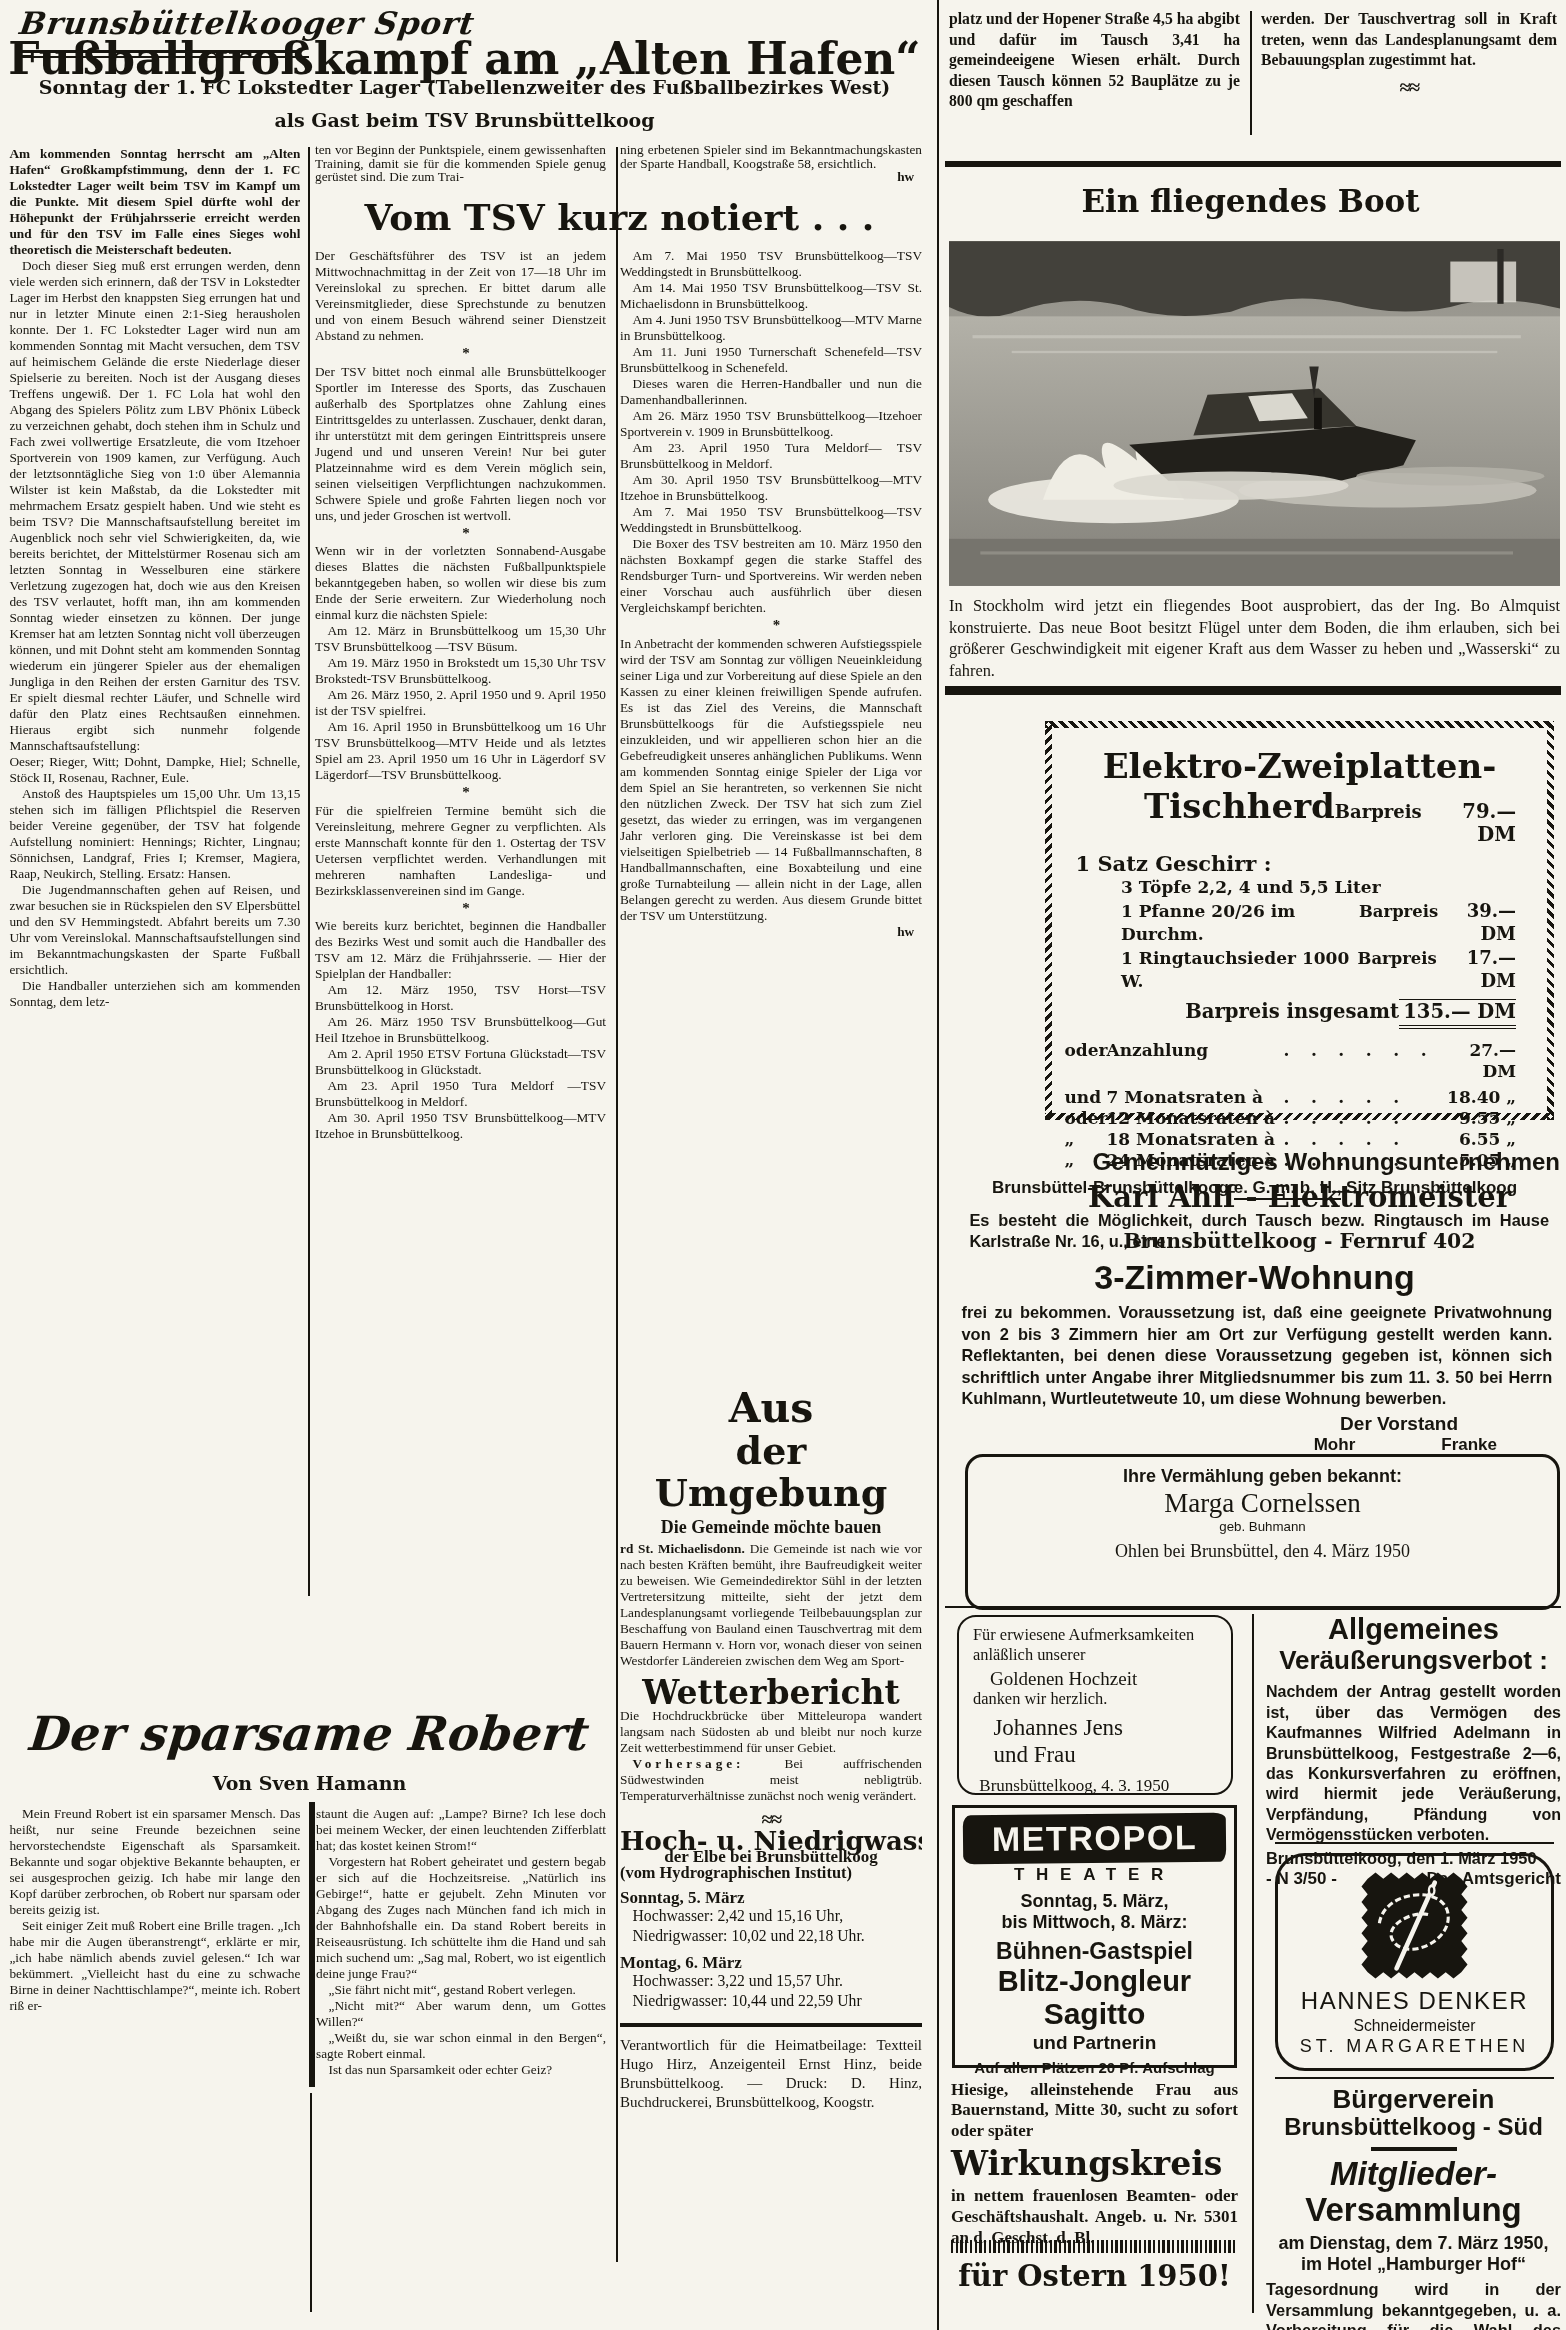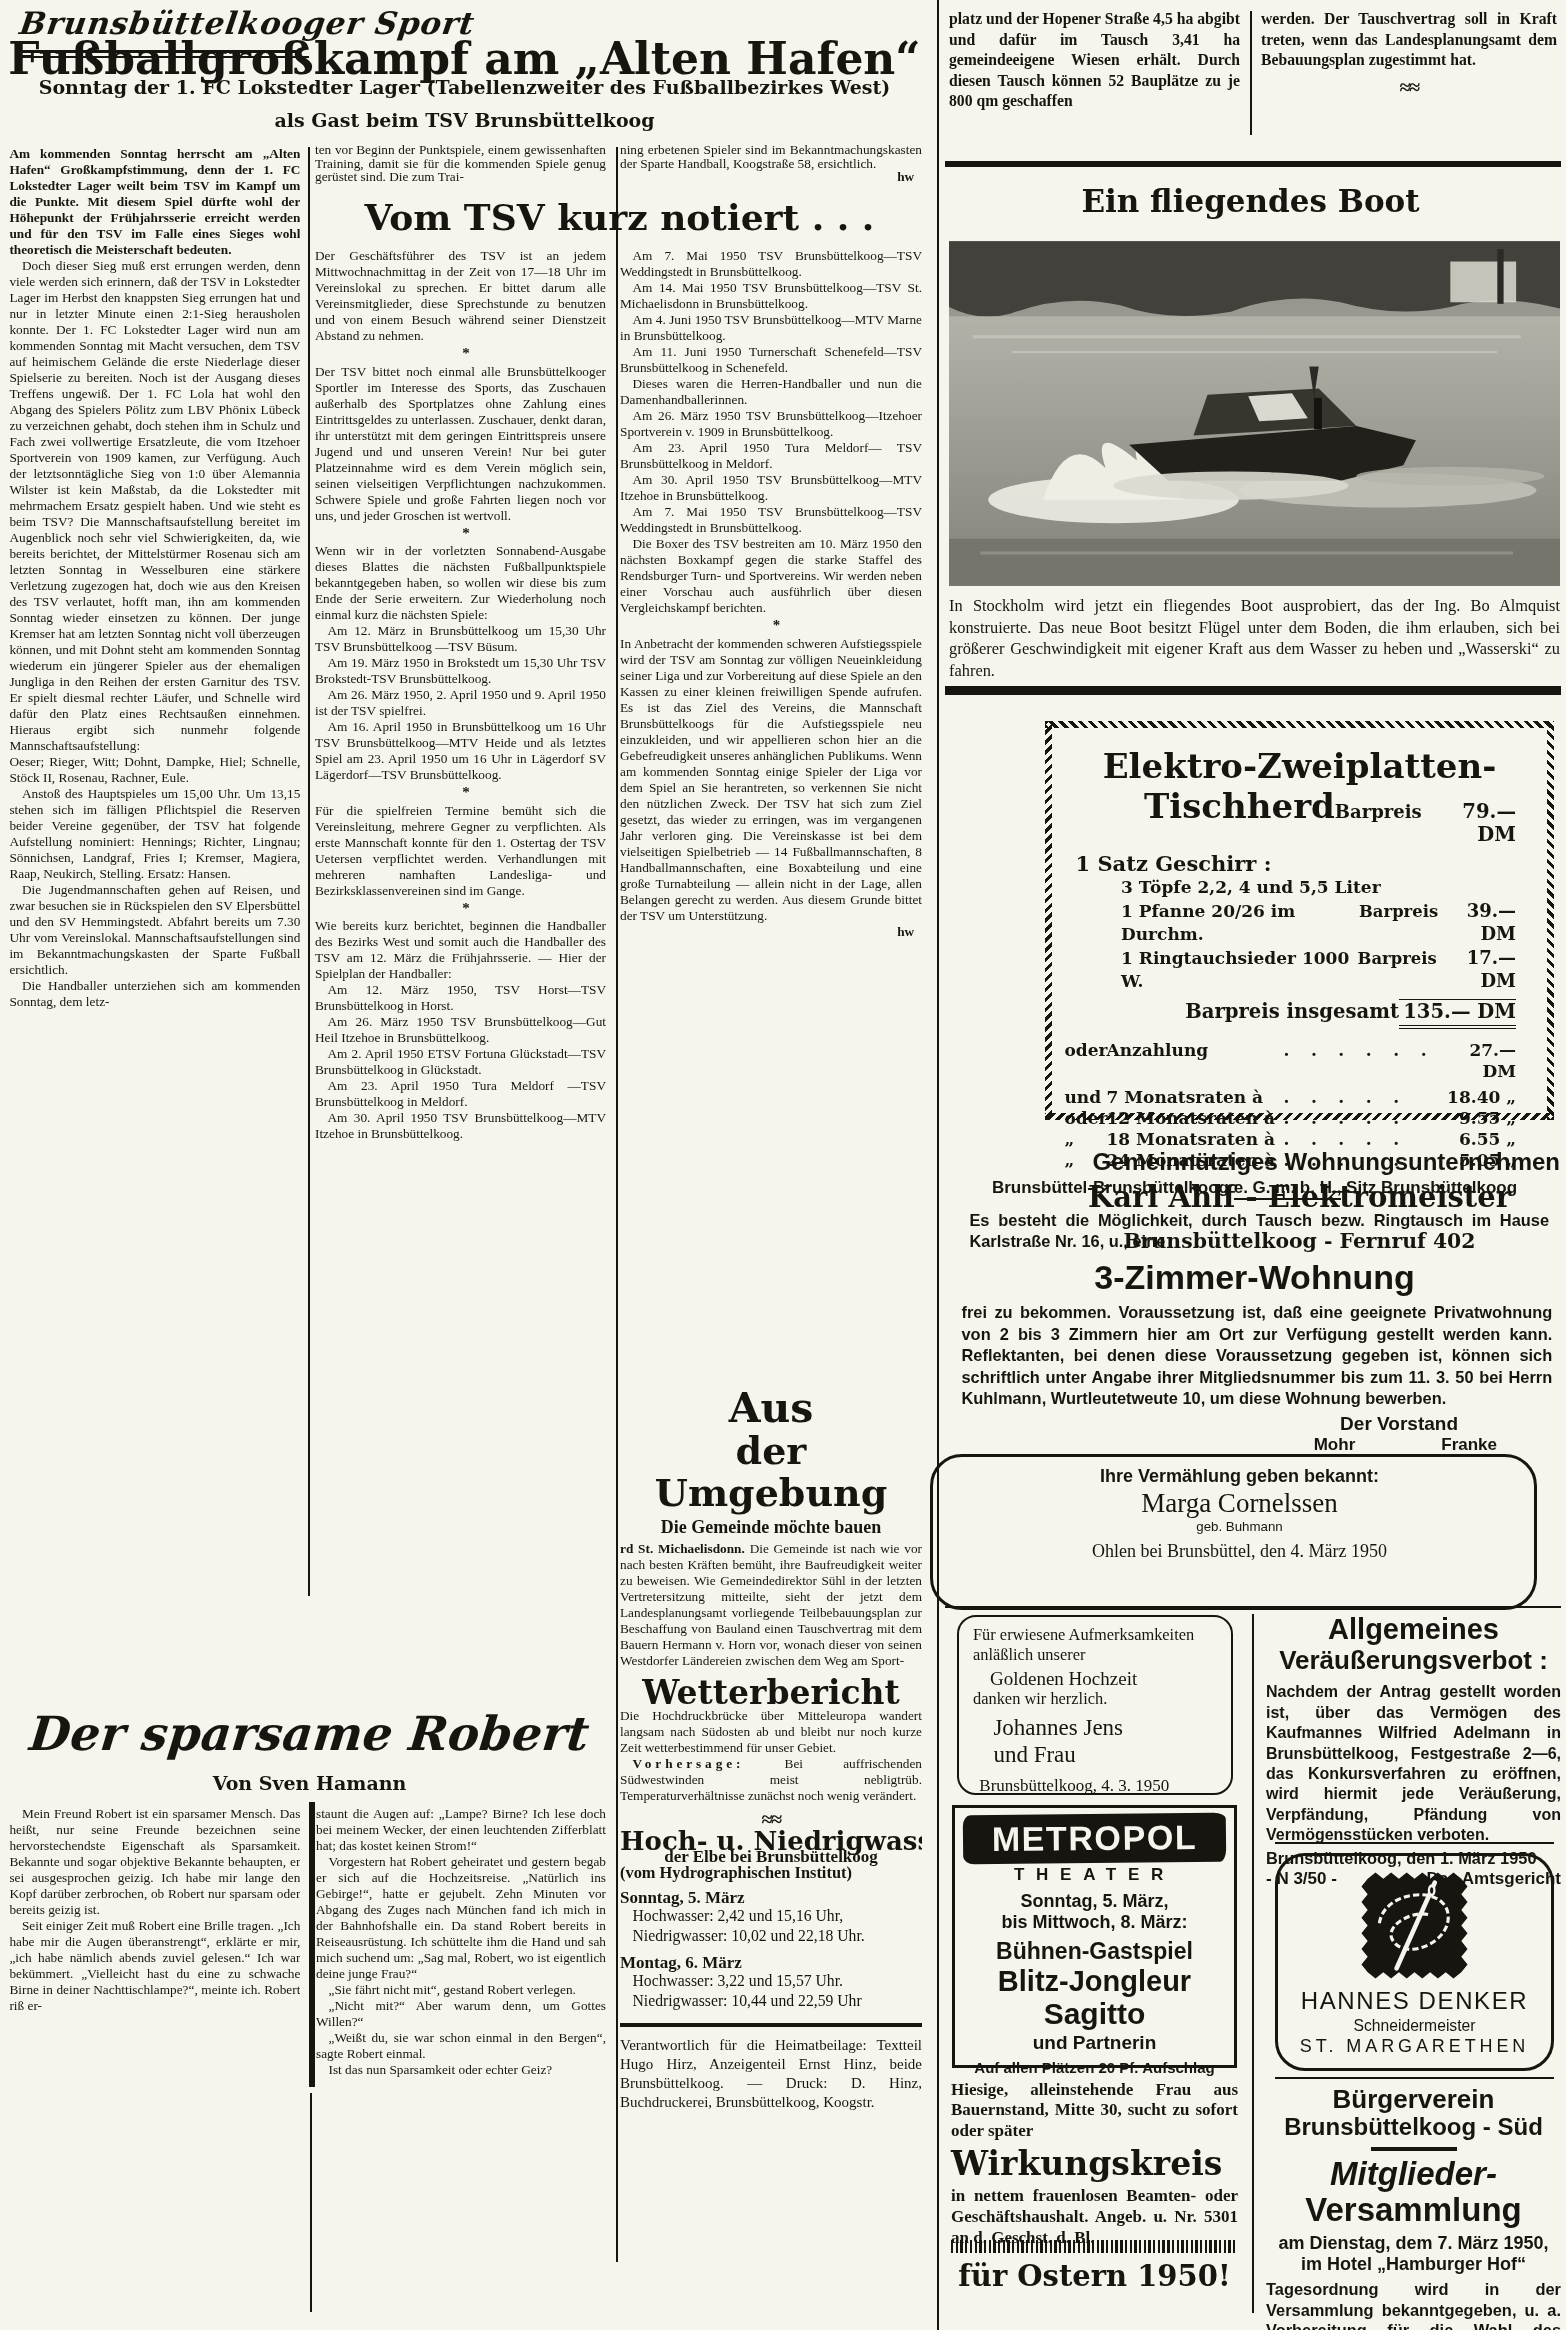--- a/index.html
+++ b/index.html
@@ -95,22 +95,22 @@
   .wo-title{text-align:right;font-weight:bold;font-size:24px;}
   .wo-sub{text-align:center;font-weight:bold;font-size:17px;margin-top:1.6px;}
   .wo-sub .ul{border-bottom:2.3px solid #17150f;padding-bottom:1.6px;}
   .wo-intro{margin:12.5px 11px 0 20.4px;font-weight:bold;font-size:16.4px;line-height:21px;text-align:justify;}
   .wo-big{text-align:center;font-weight:bold;font-size:34px;margin:6.3px 0 4.7px;}
   .wo-body{margin:0 7.8px 0 12.5px;font-weight:bold;font-size:16.4px;line-height:21.5px;text-align:justify;}
   .wo-sig1{text-align:right;margin-right:102px;font-weight:bold;font-size:19px;margin-top:3.1px;}
   .wo-sig2{display:flex;justify-content:flex-end;gap:86px;margin-right:63px;font-weight:bold;font-size:17px;}
 
   
-  #wedding-ad{position:absolute;left:930px;top:1454px;width:589px;height:150px;border:3.1px solid #17150f;
-        border-radius:32px;text-align:center;padding-left:12px;}
+  #wedding-ad{position:absolute;left:965px;top:1454px;width:589px;height:150px;border:3.1px solid #17150f;
+        border-radius:18px;text-align:center;}
   .wd-intro{font-family:"Liberation Sans",sans-serif;font-weight:bold;font-size:18px;margin-top:9.4px;}
   .wd-name{font-size:27px;line-height:33px;}
   .wd-nee{font-family:"Liberation Sans",sans-serif;font-size:13.3px;line-height:14px;}
   .wd-pd{font-size:18px;margin-top:6.3px;}
 
   
   #thanks-ad{position:absolute;left:957px;top:1615px;width:276px;height:180px;border:2.3px solid #17150f;
         border-radius:19px;padding:7.8px 14px;box-sizing:border-box;font-size:16.4px;line-height:20.4px;}
   .th-event{font-size:19px;text-indent:17px;margin-top:3.1px;}
   .th-names{font-size:23px;line-height:27px;padding-left:20.4px;margin-top:4.7px;}

